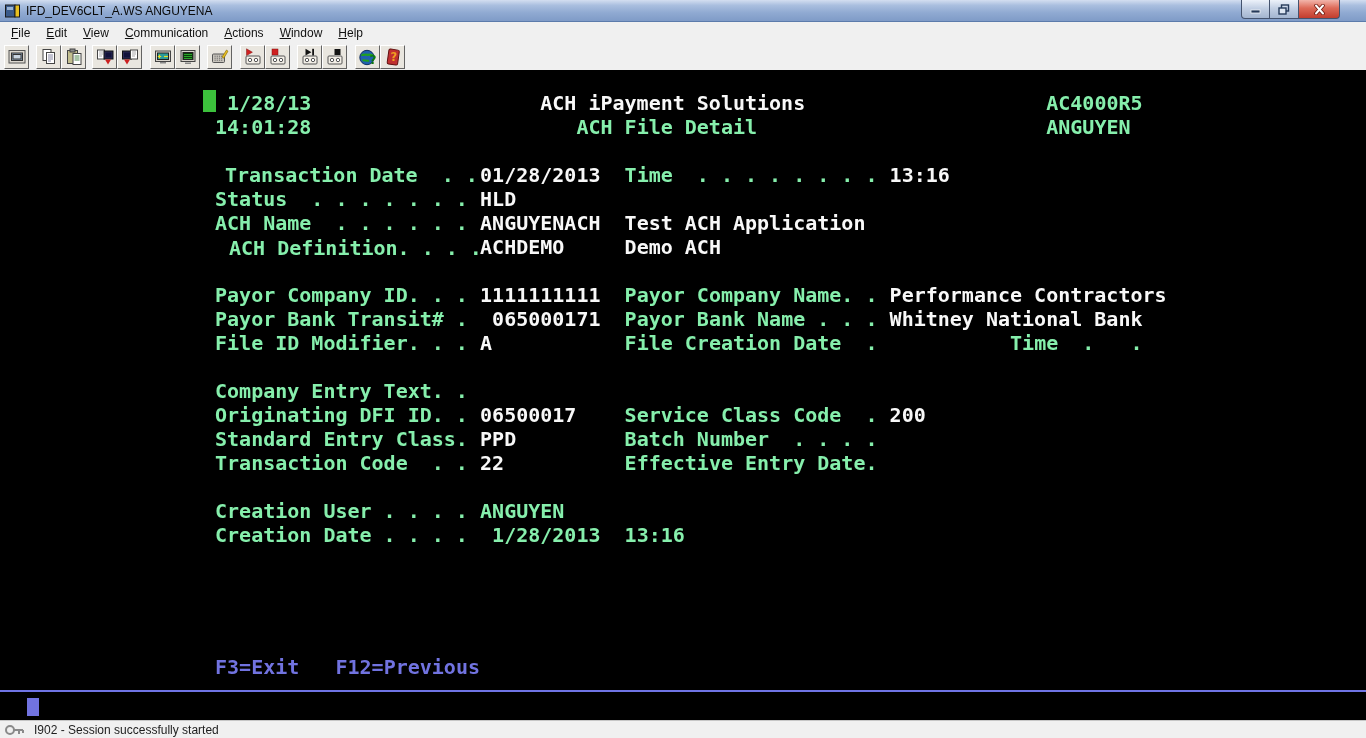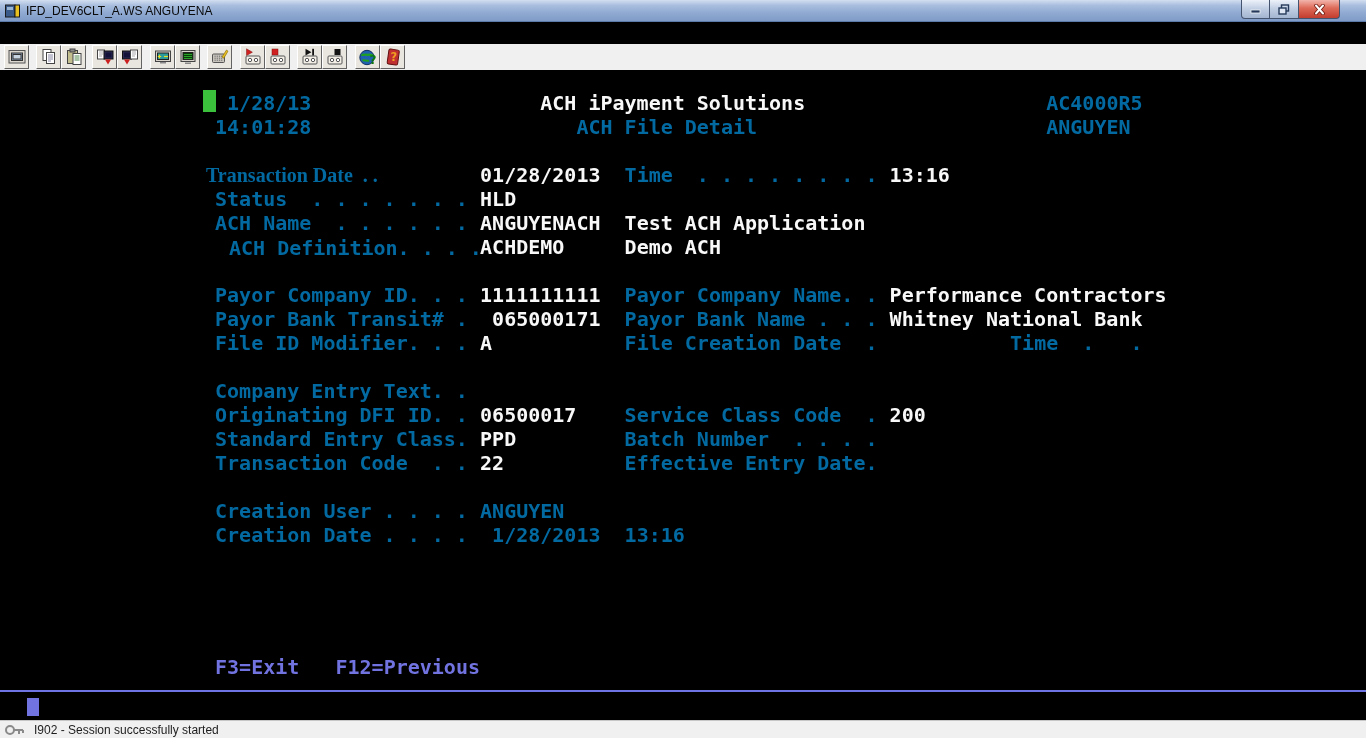--- a/index.html
+++ b/index.html
@@ -32,21 +32,21 @@
     background:#f0f0f0; display:flex; align-items:flex-start; }
   .tbtn { width:25px; height:24px; margin-top:1px; flex:0 0 auto;
     background:#e9e6df; border-top:1px solid #ffffff; border-left:1px solid #ffffff;
     border-right:1px solid #636363; border-bottom:1px solid #636363;
     display:flex; align-items:center; justify-content:center; padding:0; }
 
   
   #term { position:absolute; top:70px; left:0; width:1366px; height:650px; background:#000; }
   .tseg { position:absolute; font-family:"DejaVu Sans Mono","Liberation Mono",monospace;
     font-size:20px; line-height:24px; font-weight:bold; white-space:pre; }
-  .k-green { color:#0369a1; } .k-white { color:#f8f8f8; } .k-blue { color:#7173e0;margin-top:36px; }
+  .k-green { color:#86efac; } .k-white { color:#f8f8f8; } .k-blue { color:#7173e0;margin-top:36px; }
   #cursor { position:absolute; left:203px; top:20px; width:13px; height:22px; background:#3cc13c; }
   #oiasep { position:absolute; left:0; top:620px; width:1366px; height:2px; background:#6f74e4; }
   #oiablock { position:absolute; left:27px; top:628px; width:12px; height:18px; background:#7173e0; }
 
   
   #statusbar { position:absolute; left:0; top:720px; width:1366px; height:18px;
     background:#f0f0f0; border-top:1px solid #c6c6c6; display:flex; align-items:center;
     font-size:12px; color:#1d1d1d; }
   #statusicon { margin-left:4px; display:flex; align-items:center; }
   #statusmsg { margin-left:8px; }
@@ -77,20 +77,29 @@
       </div>
       <div class="wbtn cls">
         <svg width="13" height="11" viewBox="0 0 13 11">
           <path d="M3 1.5 L10 9.5 M10 1.5 L3 9.5" stroke="#6e1a10" stroke-width="3.6" stroke-linecap="round"></path>
           <path d="M3 1.5 L10 9.5 M10 1.5 L3 9.5" stroke="#ffffff" stroke-width="2" stroke-linecap="round"></path>
         </svg>
       </div>
     </div>
   </div>
 
+  <div id="menubar">
+      <span class="mitem"><u>F</u>ile</span>
+      <span class="mitem"><u>E</u>dit</span>
+      <span class="mitem"><u>V</u>iew</span>
+      <span class="mitem"><u>C</u>ommunication</span>
+      <span class="mitem"><u>A</u>ctions</span>
+      <span class="mitem"><u>W</u>indow</span>
+      <span class="mitem"><u>H</u>elp</span>
+    </div>
 
   <div id="toolbar">
       <button class="tbtn" style="margin-left: 4px;">
         <svg width="18" height="18" viewBox="0 0 18 18">
           <rect x="1" y="2.5" width="16" height="12.5" fill="#dcd8d0" stroke="#555"></rect>
           <rect x="3.5" y="5" width="11" height="7.5" fill="#8aa0b8" stroke="#333"></rect>
           <rect x="5" y="6.5" width="8" height="4.5" fill="#c8d4e0" stroke="#333"></rect>
         </svg>
       </button>
       <button class="tbtn" style="margin-left: 7px;">
@@ -201,21 +210,21 @@
 
   <div id="term">
     <div id="cursor"></div>
     <div id="screen">
         <span class="tseg k-green" style="left: 227.092px; top: 21px;">1/28/13</span>
         <span class="tseg k-white" style="left: 540.288px; top: 21px;">ACH iPayment Solutions</span>
         <span class="tseg k-green" style="left: 1046.22px; top: 21px;">AC4000R5</span>
         <span class="tseg k-green" style="left: 215.046px; top: 45px;">14:01:28</span>
         <span class="tseg k-green" style="left: 576.426px; top: 45px;">ACH File Detail</span>
         <span class="tseg k-green" style="left: 1046.22px; top: 45px;">ANGUYEN</span>
-        <span class="tseg k-green" style="left: 206px; top: 93px; font-family: Liberation Serif, serif;">Transaction Date  . .</span>
+        <span class="tseg k-green" style="left: 225px; top: 93px;">Transaction Date  . .</span>
         <span class="tseg k-white" style="left: 480.058px; top: 93px;">01/28/2013</span>
         <span class="tseg k-green" style="left: 624.61px; top: 93px;">Time  . . . . . . . .</span>
         <span class="tseg k-white" style="left: 889.622px; top: 93px;">13:16</span>
         <span class="tseg k-green" style="left: 215.046px; top: 117px;">Status  . . . . . . .</span>
         <span class="tseg k-white" style="left: 480.058px; top: 117px;">HLD</span>
         <span class="tseg k-green" style="left: 215.046px; top: 141px;">ACH Name  . . . . . .</span>
         <span class="tseg k-white" style="left: 480.058px; top: 141px;">ANGUYENACH</span>
         <span class="tseg k-white" style="left: 624.61px; top: 141px;">Test ACH Application</span>
         <span class="tseg k-green" style="left: 215.046px; top: 166px; margin-left: 14px;">ACH Definition. . . .</span>
         <span class="tseg k-white" style="left: 480.058px; top: 165px;">ACHDEMO</span>

